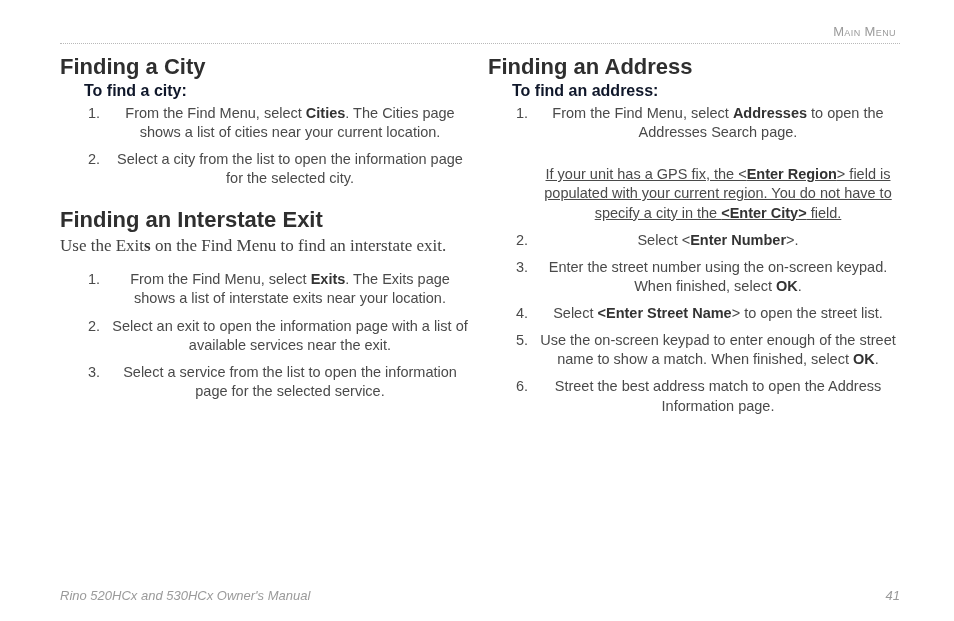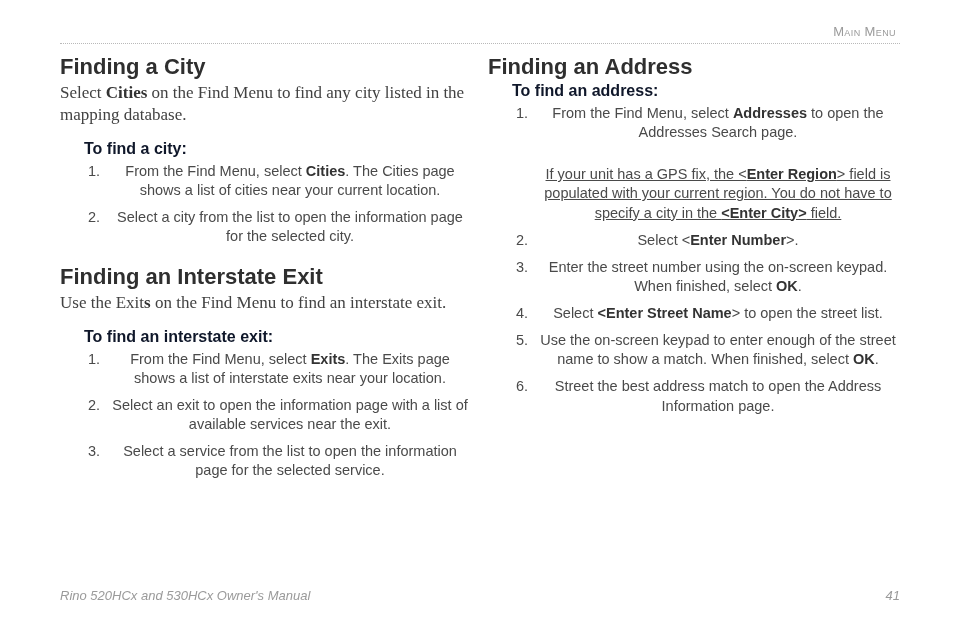--- a/index.html
+++ b/index.html
@@ -96,38 +96,34 @@
 
 <div class="page">
   <div class="top-label">Main Menu</div>
   <hr class="rule">
 
   <div class="columns">
 
     <div class="col">
 
       <h2 class="section">Finding a City</h2>
-      <p class="lead">
-        <span>Select </span><b>Cities</b><span> on the Find Menu to find any city listed in the mapping database.</span>
-      </p>
 
       <div class="subhead">To find a city:</div>
       <ol class="steps">
         <li>
           <span>From the Find Menu, select </span><b>Cities</b><span>. The Cities page shows a list of cities near your current location.</span>
         </li>
         <li>Select a city from the list to open the information page for the selected city.</li>
       </ol>
 
       <h2 class="section">Finding an Interstate Exit</h2>
       <p class="lead">
         <span>Use the Exit</span><b>s</b><span> on the Find Menu to find an interstate exit.</span>
       </p>
 
-      <div class="subhead">To find an interstate exit:</div>
       <ol class="steps">
         <li>
           <span>From the Find Menu, select </span><b>Exits</b><span>. The Exits page shows a list of interstate exits near your location.</span>
         </li>
         <li>Select an exit to open the information page with a list of available services near the exit.</li>
         <li>Select a service from the list to open the information page for the selected service.</li>
       </ol>
     </div>
 
     <div class="col">

